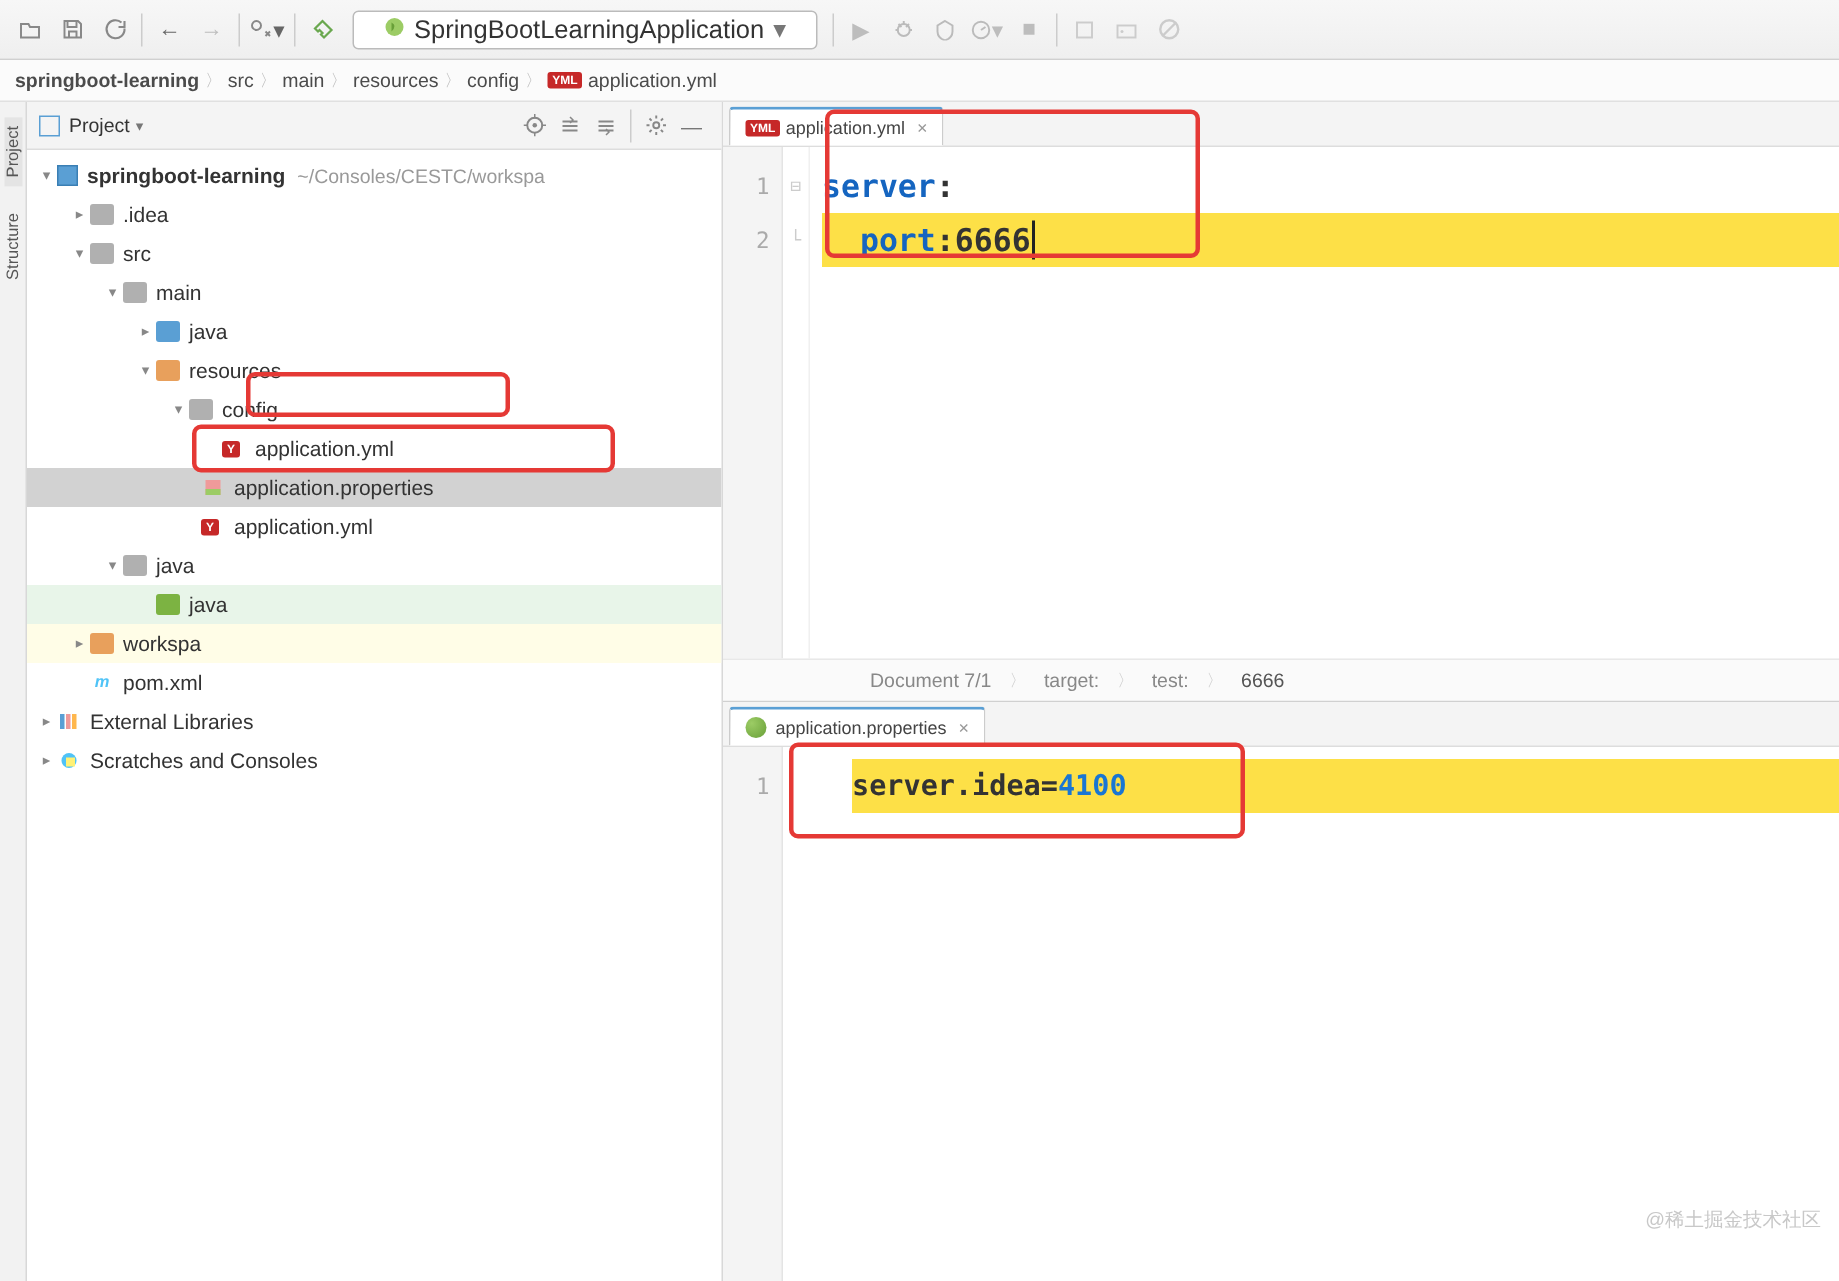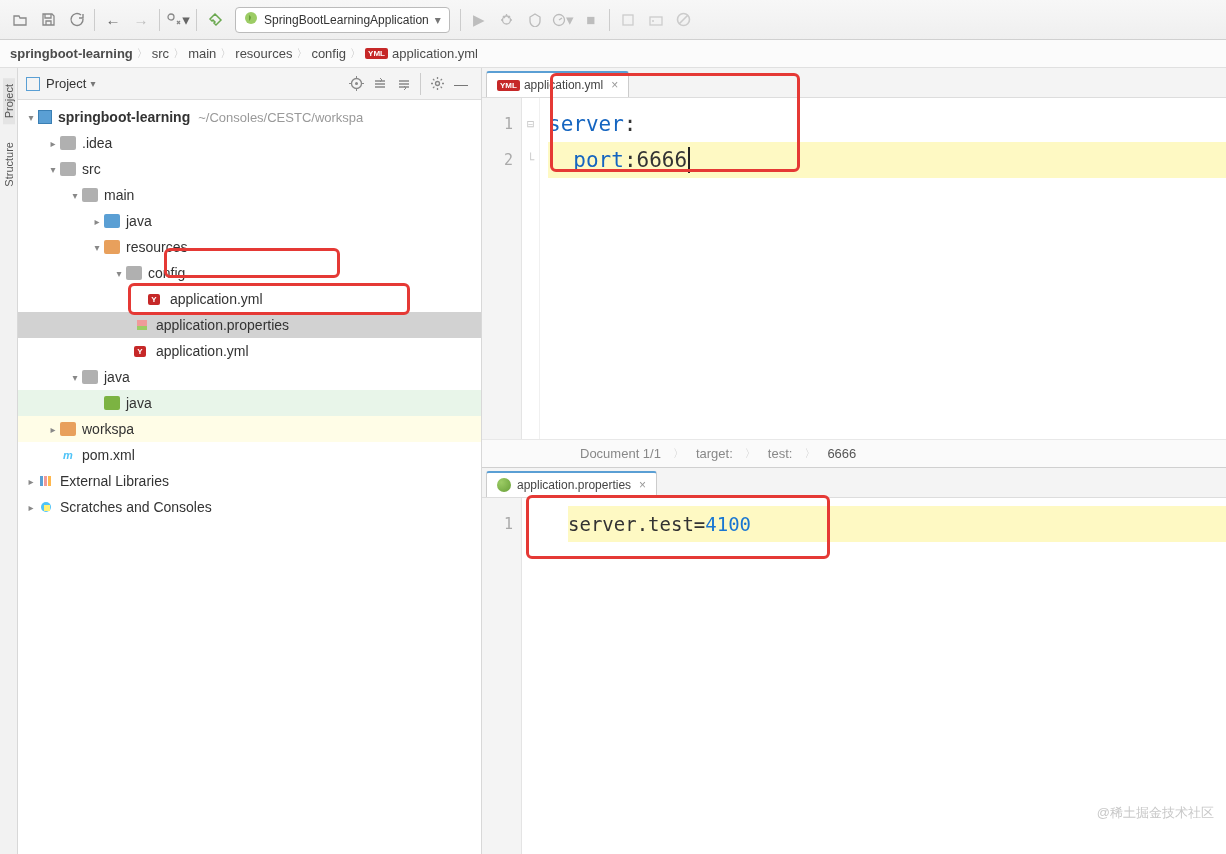--- a/index.html
+++ b/index.html
@@ -30,23 +30,23 @@
       color: #666;
       font-size: 15px;
     }
     .tb-sep { width: 1px; height: 22px; background: #ccc; margin: 0 4px; }
     .run-config {
       display: flex; align-items: center;
       border: 1px solid #bbb;
       border-radius: 4px;
       background: #fff;
       height: 26px;
-      padding: 0 8px;
+      padding: 0 20px;
       margin: 0 6px;
-      font-size: 12px;
+      font-size: 17px;
       color: #333;
     }
     .run-config .leaf { color: #6aa84f; margin-right: 6px; }
     .run-config .caret { margin-left: 6px; color: #777; }
     .disabled { color: #bdbdbd; }
     
     .breadcrumb {
       height: 28px;
       background: #fbfbfb;
       border-bottom: 1px solid #e0e0e0;
@@ -228,35 +228,36 @@
       height: 36px;
       display: flex; align-items: center; justify-content: center;
       color: #ccc;
       font-size: 12px;
     }
     .code {
       flex: 1;
       padding: 8px 0 0 8px;
       font-size: 21px;
       line-height: 36px;
+      font-weight: bold;
     }
     .code .line { display: flex; align-items: center; height: 36px; }
     .code .cl-key { color: #1565c0; }
     .code .cl-col { color: #333; }
     .code .cl-num { color: #1976d2; }
     .code .cl-plain { color: #333; }
     .code.sm { font-size: 19px; }
     .cursor {
       display: inline-block;
       width: 2px; height: 26px;
       background: #222;
       margin-left: 1px;
       vertical-align: middle;
     }
-    .line.hl { background: #fef9c3; }
+    .line.hl { background: #fde047; }
     
     .ed-crumb {
       height: 28px;
       background: #fafafa;
       border-top: 1px solid #e8e8e8;
       display: flex; align-items: center; justify-content: flex-start;
       padding-left: 90px;
       font-size: 13px;
       color: #888;
     }
@@ -554,21 +555,21 @@
                 <span class="cl-key">server</span>
                 <span class="cl-col">:</span>
               </div>
             <div class="line hl">&nbsp;&nbsp;<span class="cl-key">port</span><span class="cl-col">: </span><span class="cl-plain">6666</span><span class="cursor"></span></div>
           </div>
         </div>
 
         <div class="red-box" style="left:68px; top:5px; width:250px; height:99px;"></div>
         <div class="ed-crumb">
           <span class="chunk">
-              <span>Document 1/1</span>
+              <span>Document 7/1</span>
             </span>
             <span class="sep">〉</span>
           <span class="chunk">
               <span>target:</span>
             </span>
             <span class="sep">〉</span>
           <span class="chunk">
               <span>test:</span>
             </span>
             <span class="sep">〉</span>
@@ -585,21 +586,21 @@
             <span>application.properties</span>
             <span class="close">×</span>
           </div>
         </div>
         <div class="editor-body">
           <div class="gutter">
             <div class="ln">1</div>
           </div>
           <div class="code sm" style="padding-left:46px;">
             <div class="line hl">
-                <span class="cl-plain">server.test</span>
+                <span class="cl-plain">server.idea</span>
                 <span class="cl-plain">=</span>
                 <span class="cl-num">4100</span>
               </div>
           </div>
         </div>
         <div class="red-box" style="left:44px; top:27px; width:304px; height:64px;"></div>
       </div>
     </div>
   </div>
 </div>

